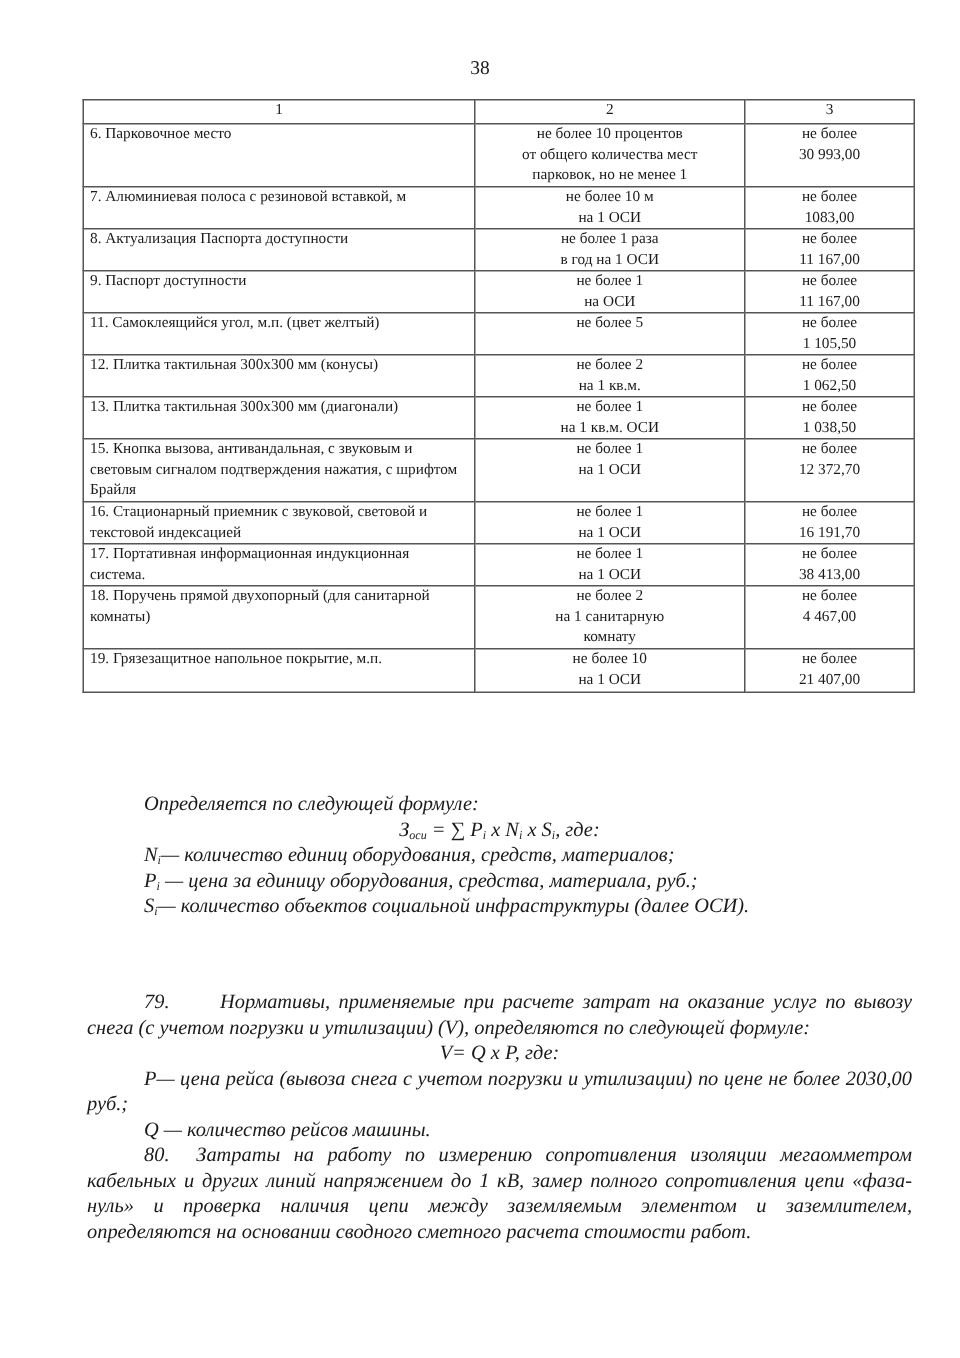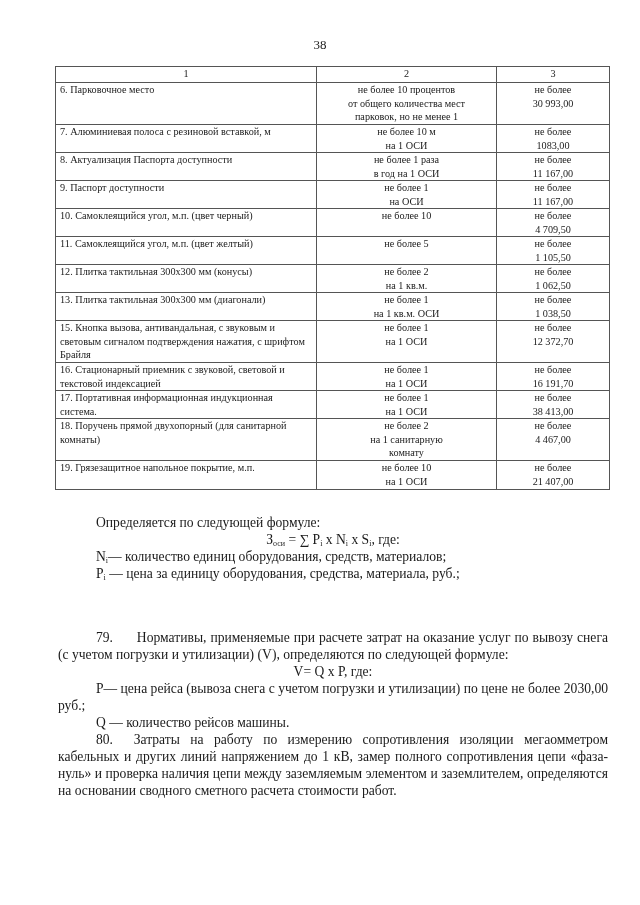--- a/index.html
+++ b/index.html
@@ -10,22 +10,22 @@
   table.norms { position: absolute; left: 55px; top: 66px; width: 554px;
                 border-collapse: collapse; table-layout: fixed;
                 font-family: "Liberation Serif", serif; font-size: 10.2px; line-height: 13.5px; }
   table.norms td, table.norms th { border: 1px solid #555; padding: 0 4px; vertical-align: top; font-weight: normal; }
   table.norms th { text-align: center; height: 15px; }
   table.norms col.c1 { width: 261px; }
   table.norms col.c2 { width: 180px; }
   table.norms col.c3 { width: 113px; }
   table.norms td.c1 { text-align: left; }
   table.norms td.c2, table.norms td.c3 { text-align: center; }
-  .text { position: absolute; left: 58px; top: 514px; width: 550px;
-          font-family: "Liberation Serif", serif; font-size: 13.6px; line-height: 17px; }
+  .text { position: absolute; left: 58px; top: 527px; width: 550px;
+          font-family: "Liberation Serif", serif; font-size: 13.6px; line-height: 17px; font-style: italic; }
   .text p { margin: 0; text-align: justify; }
   .indent { text-indent: 38px; }
   .center { text-align: center !important; }
   .hang { padding-left: 38px; }
   sub { font-size: 8px; vertical-align: -2px; line-height: 0; }
 </style>
 </head>
 <body>
 
 <div class="page-number">38</div>
@@ -80,30 +80,20 @@
       </tr>
       <tr style="height: 27px;">
         <td class="c1">9. Паспорт доступности</td>
         <td class="c2">
           <div>не более 1</div>
           <div>на ОСИ</div>
         </td>
         <td class="c3">
           <div>не более</div>
           <div>11 167,00</div>
-        </td>
-      </tr>
-      <tr style="height: 28px;">
-        <td class="c1">10. Самоклеящийся угол, м.п. (цвет черный)</td>
-        <td class="c2">
-          <div>не более 10</div>
-        </td>
-        <td class="c3">
-          <div>не более</div>
-          <div>4 709,50</div>
         </td>
       </tr>
       <tr style="height: 27px;">
         <td class="c1">11. Самоклеящийся угол, м.п. (цвет желтый)</td>
         <td class="c2">
           <div>не более 5</div>
         </td>
         <td class="c3">
           <div>не более</div>
           <div>1 105,50</div>
@@ -188,18 +178,19 @@
         </td>
       </tr>
     </tbody>
 </table>
 
 <div class="text">
   <p class="hang">Определяется по следующей формуле:</p>
   <p class="center"><span>З</span><sub>оси</sub><span> = ∑ P</span><sub>i</sub><span> x N</span><sub>i</sub><span> x S</span><sub>i</sub><span>, где:</span></p>
   <p class="hang"><span>N</span><sub>i</sub><span>— количество единиц оборудования, средств, материалов;</span></p>
   <p class="hang"><span>P</span><sub>i</sub><span> — цена за единицу оборудования, средства, материала, руб.;</span></p>
+  <p class="hang"><span>S</span><sub>i</sub><span>— количество объектов социальной инфраструктуры (далее ОСИ).</span></p>
   <p class="indent" style="white-space: pre-wrap; margin-top: 47px;">79.      Нормативы, применяемые при расчете затрат на оказание услуг по вывозу снега (с учетом погрузки и утилизации) (V), определяются по следующей формуле:</p>
   <p class="center">V= Q x P, где:</p>
   <p class="indent">P— цена рейса (вывоза снега с учетом погрузки и утилизации) по цене не более 2030,00 руб.;</p>
   <p class="indent">Q — количество рейсов машины.</p>
   <p class="indent" style="white-space: pre-wrap;">80.  Затраты на работу по измерению сопротивления изоляции мегаомметром кабельных и других линий напряжением до 1 кВ, замер полного сопротивления цепи «фаза-нуль» и проверка наличия цепи между заземляемым элементом и заземлителем, определяются на основании сводного сметного расчета стоимости работ.</p>
 </div>
 
 </body></html>

